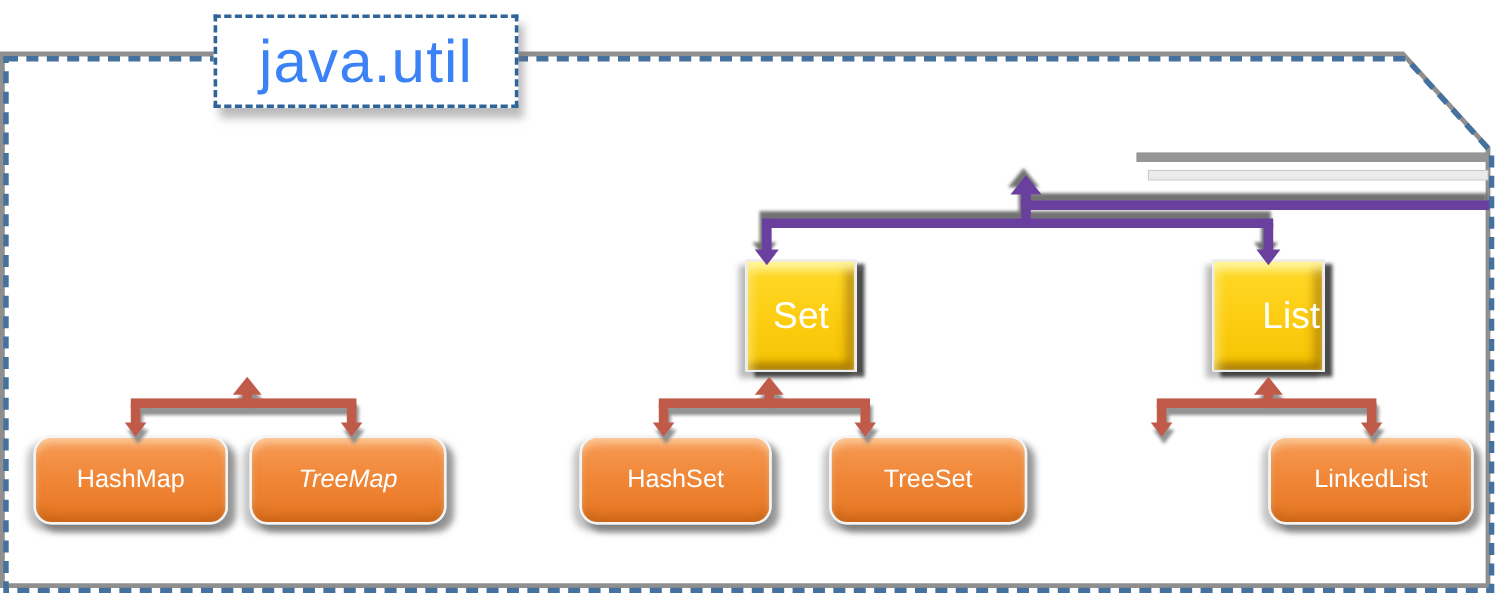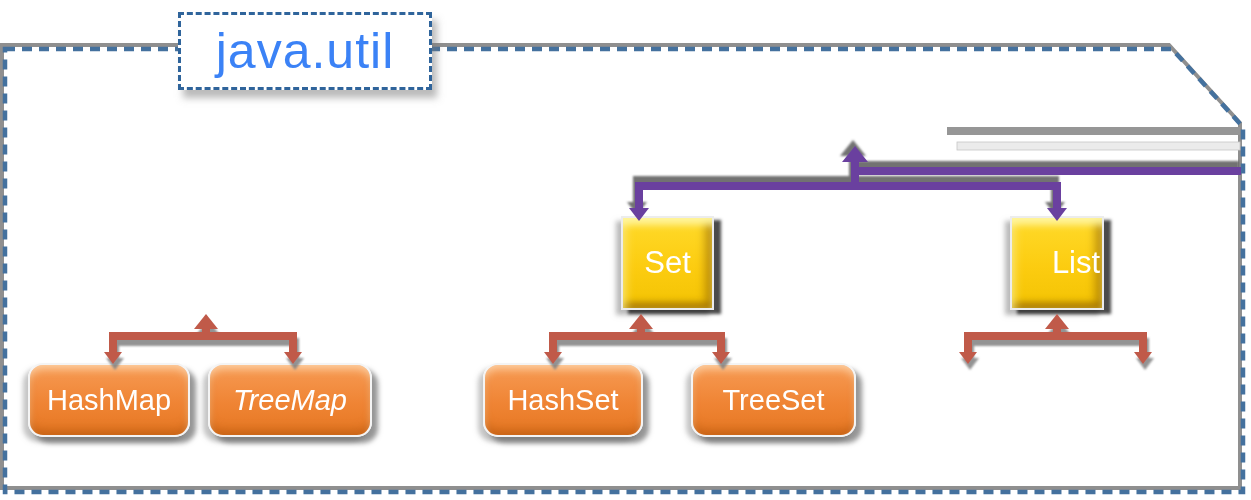--- a/index.html
+++ b/index.html
@@ -39,21 +39,21 @@
                inset -9px -6px 8px -2px rgba(140,95,0,.55),
                inset 0 -7px 6px -2px rgba(150,100,0,.5);
   }
   
   .obox{
     background:linear-gradient(180deg,#f79b54 0%,#ef8434 55%,#e67722 100%);
     border:2px solid #f4f4f4;border-radius:15px;
     box-shadow:6px 6px 5px rgba(80,80,80,.6), -5px 5px 5px rgba(140,140,140,.5),
                inset 0 6px 8px -2px rgba(255,226,190,.75),
                inset 0 -9px 10px -4px rgba(170,80,10,.5);
-    font-size:29px;z-index:2;
+    font-size:21px;z-index:2;
   }
   .lbl{position:relative;z-index:3;}
   .fg{z-index:4;}
   .bg{z-index:1;}
 </style>
 </head>
 <body>
 
 <div class="stage">
 
@@ -85,20 +85,23 @@
     <span class="lbl">HashMap</span>
   </div>
   <div class="node obox" style="left:208px;top:363px;width:164px;height:74px;font-style:italic;">
     <span class="lbl">TreeMap</span>
   </div>
   <div class="node obox" style="left:483px;top:363px;width:160px;height:74px;">
     <span class="lbl">HashSet</span>
   </div>
   <div class="node obox" style="left:655px;top:363px;width:165px;height:74px;margin-left:36px;">
     <span class="lbl">TreeSet</span>
+  </div>
+  <div class="node obox" style="left:1057px;top:363px;width:171px;height:74px;">
+    <span class="lbl">LinkedList</span>
   </div>
 
   <svg class="fg" width="1251" height="500" viewBox="0 0 1251 500">
     <defs>
       <filter id="shadow-up" x="-30%" y="-60%" width="160%" height="220%">
         <feDropShadow dx="-2" dy="-6" stdDeviation="1.2" flood-color="#5a5a5a" flood-opacity="0.85"></feDropShadow>
       </filter>
       <filter id="shadow-down" x="-30%" y="-60%" width="160%" height="220%">
         <feDropShadow dx="2" dy="6" stdDeviation="1.2" flood-color="#808080" flood-opacity="0.85"></feDropShadow>
       </filter>

